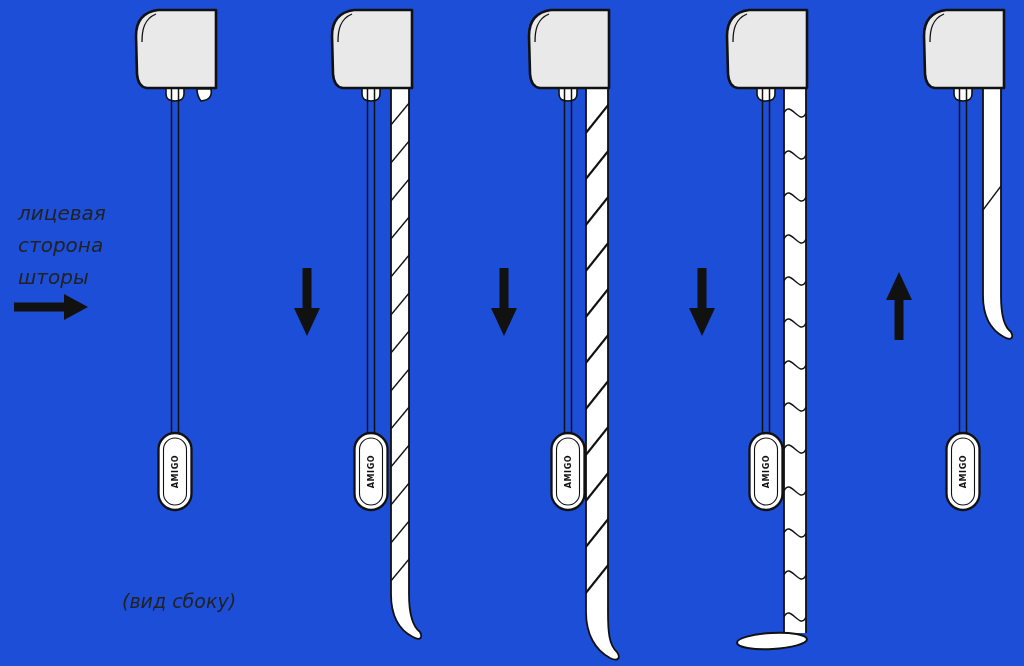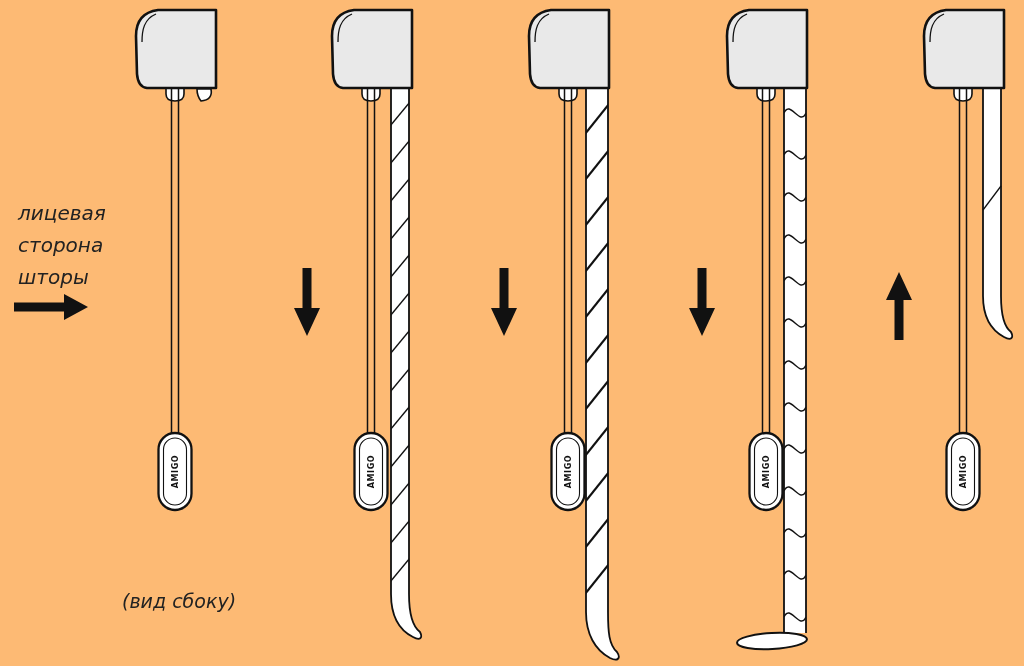--- a/index.html
+++ b/index.html
@@ -5,21 +5,21 @@
   html, body {
     margin: 0;
     padding: 0;
     background: #ffffff;
     font-family: "DejaVu Sans", sans-serif;
   }
   .stage {
     position: relative;
     width: 1024px;
     height: 666px;
-    background: #fdba74;
+    background: #1d4ed8;
     overflow: hidden;
   }
   svg { display: block; }
   text { user-select: none; }
 </style>
 </head>
 <body>
 
 <div class="stage">
 <svg width="1024" height="666" viewBox="0 0 1024 666" xmlns="http://www.w3.org/2000/svg">

